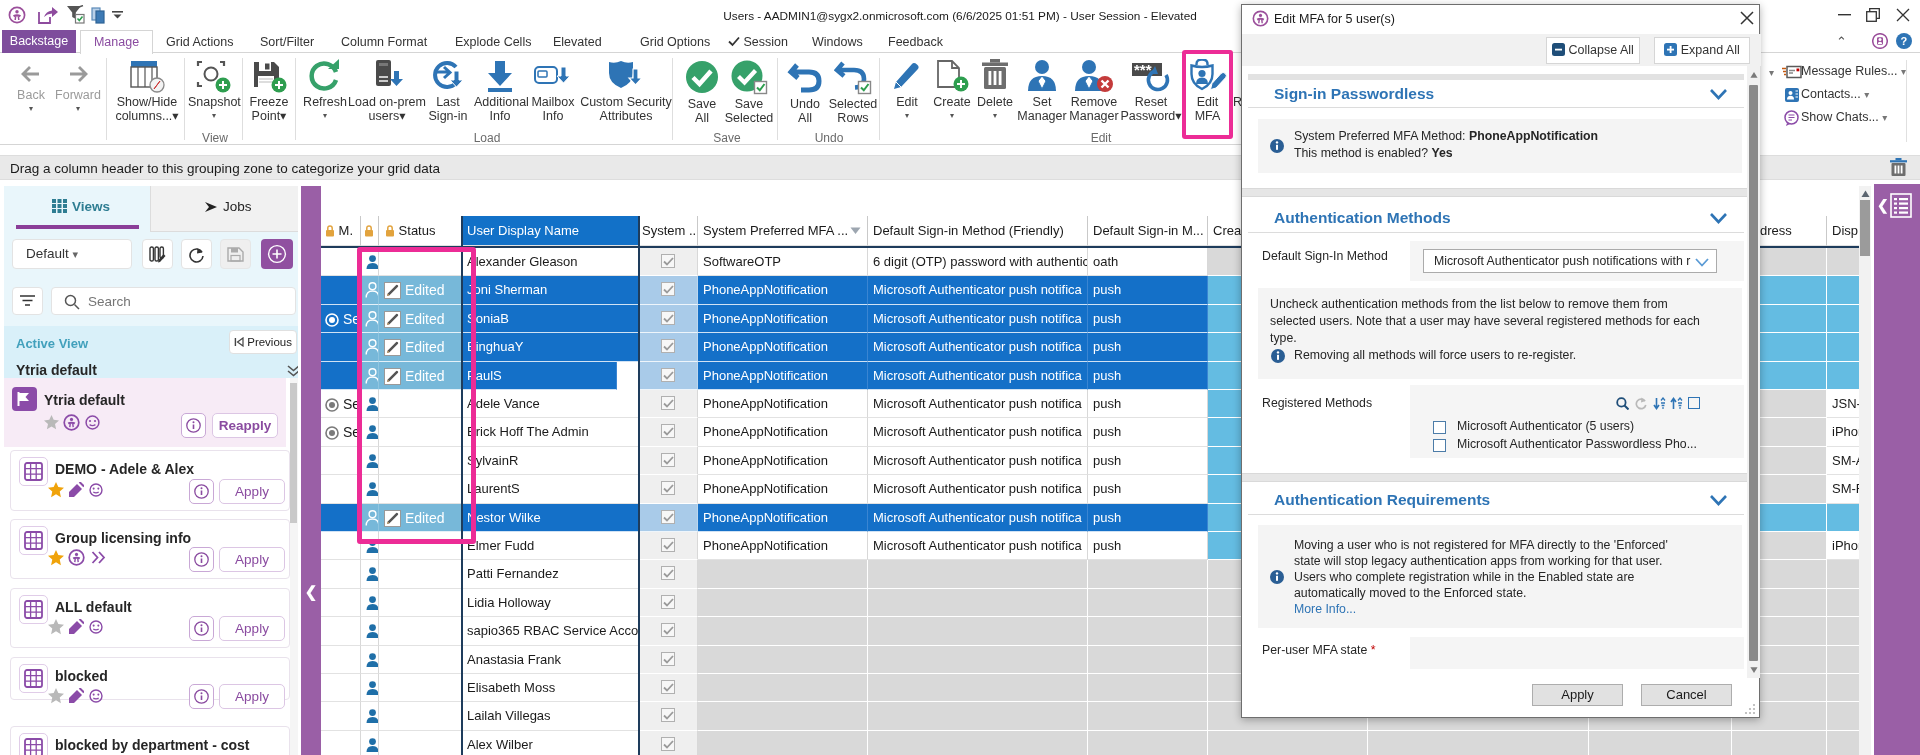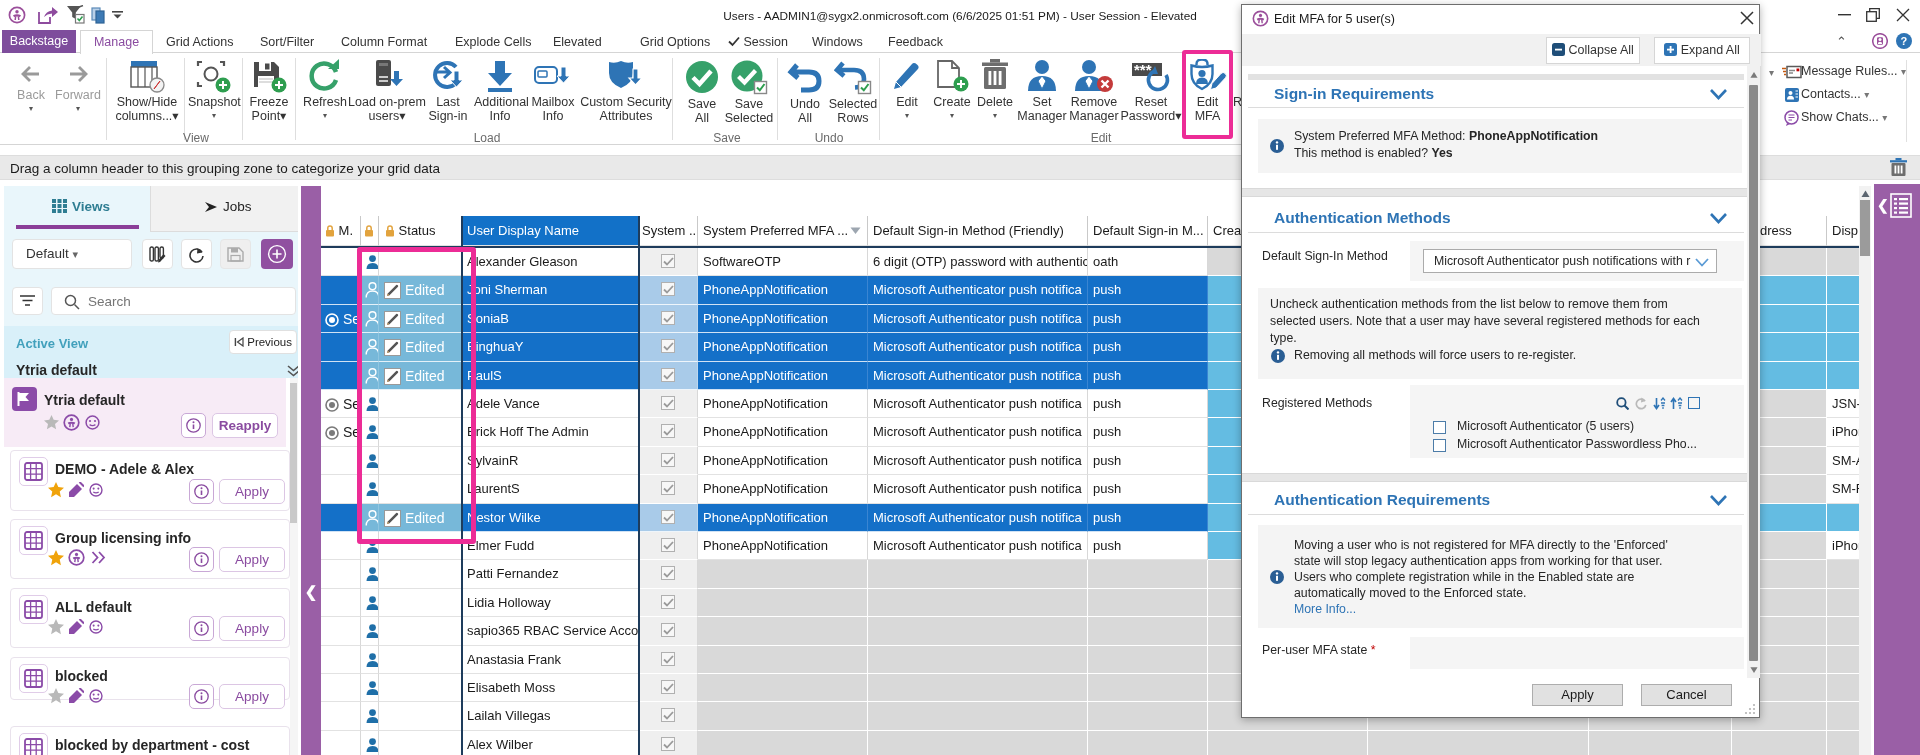--- a/index.html
+++ b/index.html
@@ -93,21 +93,21 @@
 <div class="tabt" style="left:812px">Windows</div>
 <div class="tabt" style="left:888px">Feedback</div>
 
 <div class="sep" style="left:106px"></div>
 <div class="sep" style="left:184px"></div>
 <div class="sep" style="left:242px"></div>
 <div class="sep" style="left:295px"></div>
 <div class="sep" style="left:672px"></div>
 <div class="sep" style="left:777px"></div>
 <div class="sep" style="left:879px"></div>
-<div class="gl" style="left:171px;width:50px">View</div>
+<div class="gl" style="left:190px;width:50px">View</div>
 <div class="gl" style="left:462px;width:50px">Load</div>
 <div class="gl" style="left:702px;width:50px">Save</div>
 <div class="gl" style="left:804px;width:50px">Undo</div>
 <div class="gl" style="left:1076px;width:50px">Edit</div>
 <div class="rb" style="left:8px;width:46px;color:#9a9a9a">
   <svg width="24" height="27" viewBox="0 0 24 24" style="padding-top:3px">
       <path d="M11 5 L4 12 L11 19 M4 12 L20 12" stroke="#9a9a9a" stroke-width="2.8" fill="none"></path>
     </svg>
   Back<span class="c">▾</span></div>
 <div class="rb" style="left:54px;width:48px;color:#9a9a9a">
@@ -635,21 +635,21 @@
  <div class="row" style="top:175.6px;height:28.4px">
       <div class="cell sel" style="left:0;width:40px;padding-left:4px;border-bottom:1px solid rgba(255,255,255,.8);white-space:nowrap;overflow:hidden"></div>
       <div class="cell edited" style="left:40px;width:18px;padding-left:0;border-bottom:1px solid rgba(255,255,255,.8)"><svg width="15" height="16" viewBox="0 0 15 16" style="margin:6px 0 0 4px">
           <circle cx="7.5" cy="4.2" r="3.4" fill="none" stroke="#fff" stroke-width="1.4"></circle>
           <path d="M1.2 15.5 Q1.2 9 7.5 9 Q13.8 9 13.8 15.5" fill="none" stroke="#fff" stroke-width="1.4"></path>
         </svg></div>
       <div class="cell edited" style="left:58px;width:83px;border-bottom:1px solid rgba(255,255,255,.8)"><span style="display:inline-block;width:17px;height:17px;background:#fff;border:1px solid #999;vertical-align:-4px;position:relative"><svg width="13" height="13" viewBox="0 0 13 13" style="position:absolute;left:1px;top:1px">
             <path d="M1 12 L3.5 11.3 L12 2.8 Q12.6 2 11.8 1.2 Q11 0.4 10.2 1 L1.7 9.5 Z" fill="#555"></path>
             <path d="M1 12 L1.7 9.5 L3.5 11.3 Z" fill="#C9A16B"></path>
           </svg></span><span style="font-size:14px"> Edited</span></div>
-      <div class="cell sel" style="left:141px;width:178px;border-bottom:1px solid rgba(255,255,255,.8)">PaulS</div>
+      <div class="cell sel" style="left:141px;width:155px;border-bottom:1px solid rgba(255,255,255,.8)">PaulS</div>
       <div class="cell selsys" style="left:318px;width:59px;text-align:center;padding-left:0;border-bottom:1px solid rgba(255,255,255,.8)"><span class="cbx"><svg width="11" height="10" viewBox="0 0 11 10">
             <path d="M1 4.5 L4 7.5 L10 1" stroke="#9a9a9a" stroke-width="1.8" fill="none"></path>
           </svg></span></div>
       <div class="cell sel" style="left:377px;width:170px;border-bottom:1px solid rgba(255,255,255,.8)">PhoneAppNotification</div>
       <div class="cell sel" style="left:547px;width:220px;border-bottom:1px solid rgba(255,255,255,.8)">Microsoft Authenticator push notifica</div>
       <div class="cell sel" style="left:767px;width:120px;border-bottom:1px solid rgba(255,255,255,.8)">push</div>
       <div class="cell sky" style="left:887px;width:160px;border-bottom:1px solid #fff"></div>
       <div class="cell sky" style="left:1047px;width:221px;border-bottom:1px solid #fff"></div>
       <div class="cell sky" style="left:1268px;width:143px;border-bottom:1px solid #fff"></div>
       <div class="cell sky" style="left:1411px;width:95px;border-bottom:1px solid #fff"></div>
@@ -964,21 +964,21 @@
 
  <div class="a" style="left:505px;top:61px;width:13px;height:612px;background:#F1F1F1"></div>
  <svg class="a" style="left:508px;top:66px" width="8" height="8" viewBox="0 0 9 8">
       <path d="M4.5 0.5 L8.5 7 L0.5 7 Z" fill="#7a7a7a"></path>
     </svg>
  <div class="a" style="left:507px;top:80px;width:9px;height:576px;background:#8A8A8A;border-radius:1px"></div>
  <svg class="a" style="left:508px;top:661px" width="8" height="8" viewBox="0 0 9 8">
       <path d="M0.5 1 L8.5 1 L4.5 7.5 Z" fill="#7a7a7a"></path>
     </svg>
 
- <div class="dsec" style="top:80px">Sign-in Requirements</div>
+ <div class="dsec" style="top:80px">Sign-in Passwordless</div>
  <svg class="chev" style="left:468px;top:84px" viewBox="0 0 17 11">
       <path d="M1 1 L8.5 9 L16 1" stroke="#2E74B5" stroke-width="2.6" fill="none"></path>
     </svg>
  <div class="a" style="left:6px;top:102px;width:496px;height:1px;background:#DCDCDC"></div>
  <div class="ibox" style="top:114px;height:54px">
   <svg class="a" style="left:12px;top:20px" width="14" height="14" viewBox="0 0 14 14">
         <circle cx="7" cy="7" r="7" fill="#2A5E94"></circle>
         <rect x="6" y="5.8" width="2" height="5" fill="#fff"></rect>
         <circle cx="7" cy="3.4" r="1.2" fill="#fff"></circle>
       </svg>

